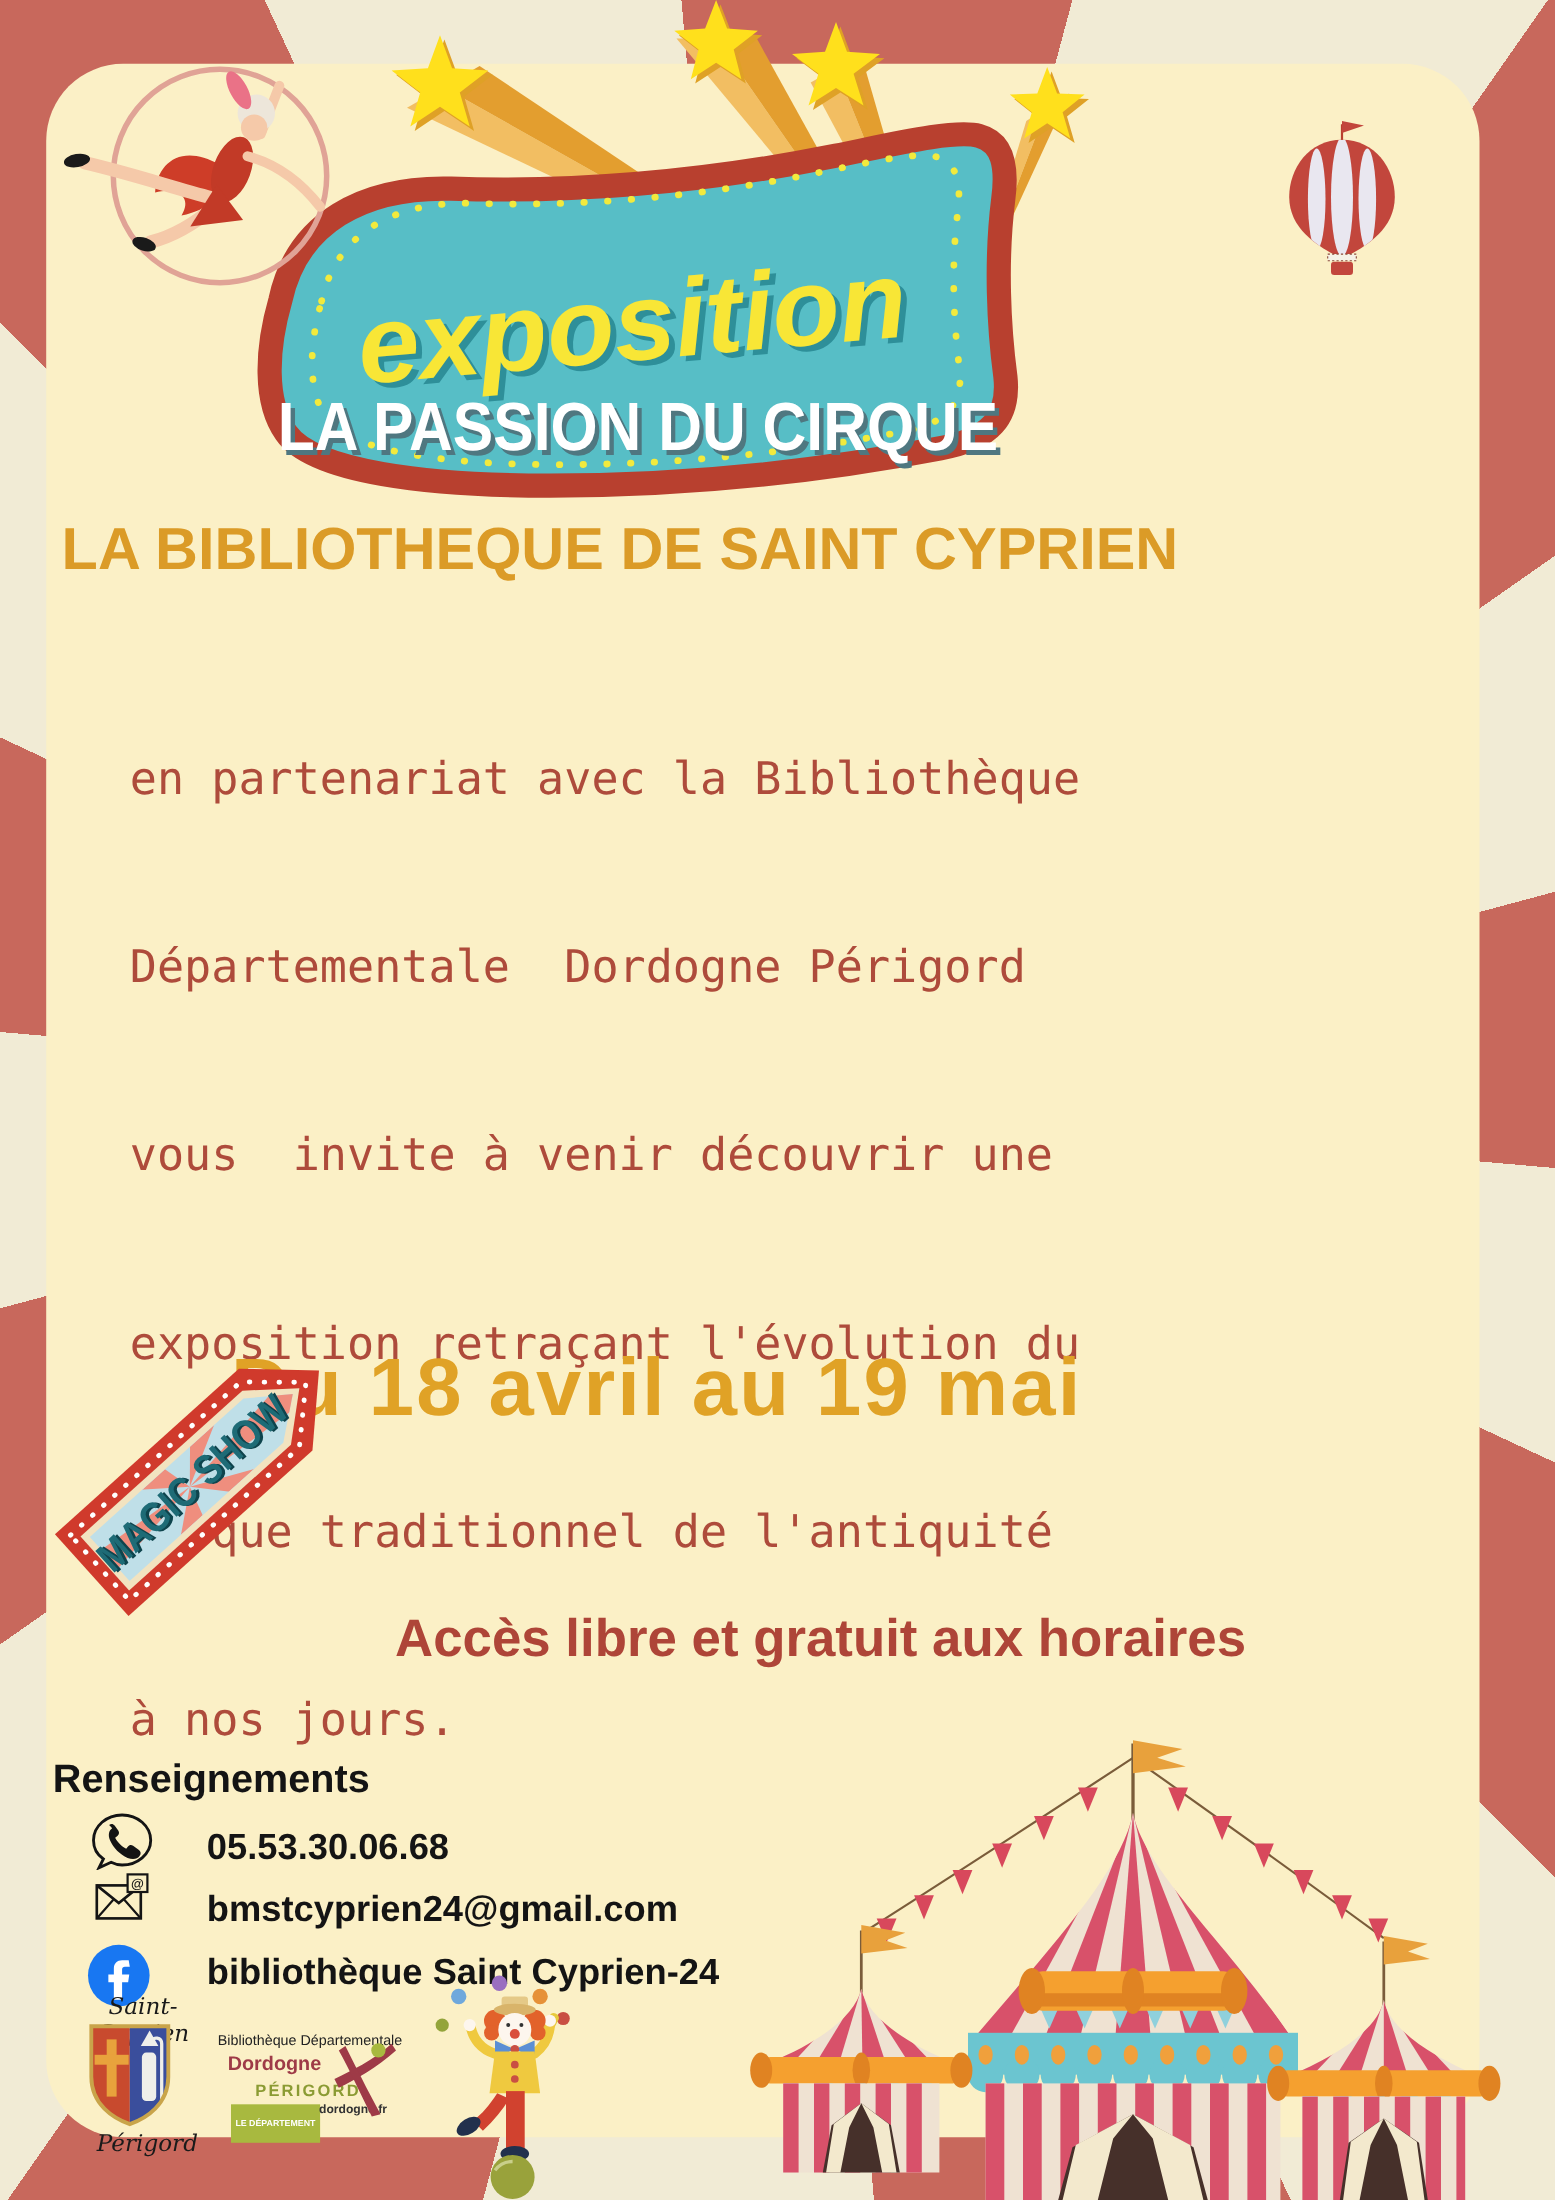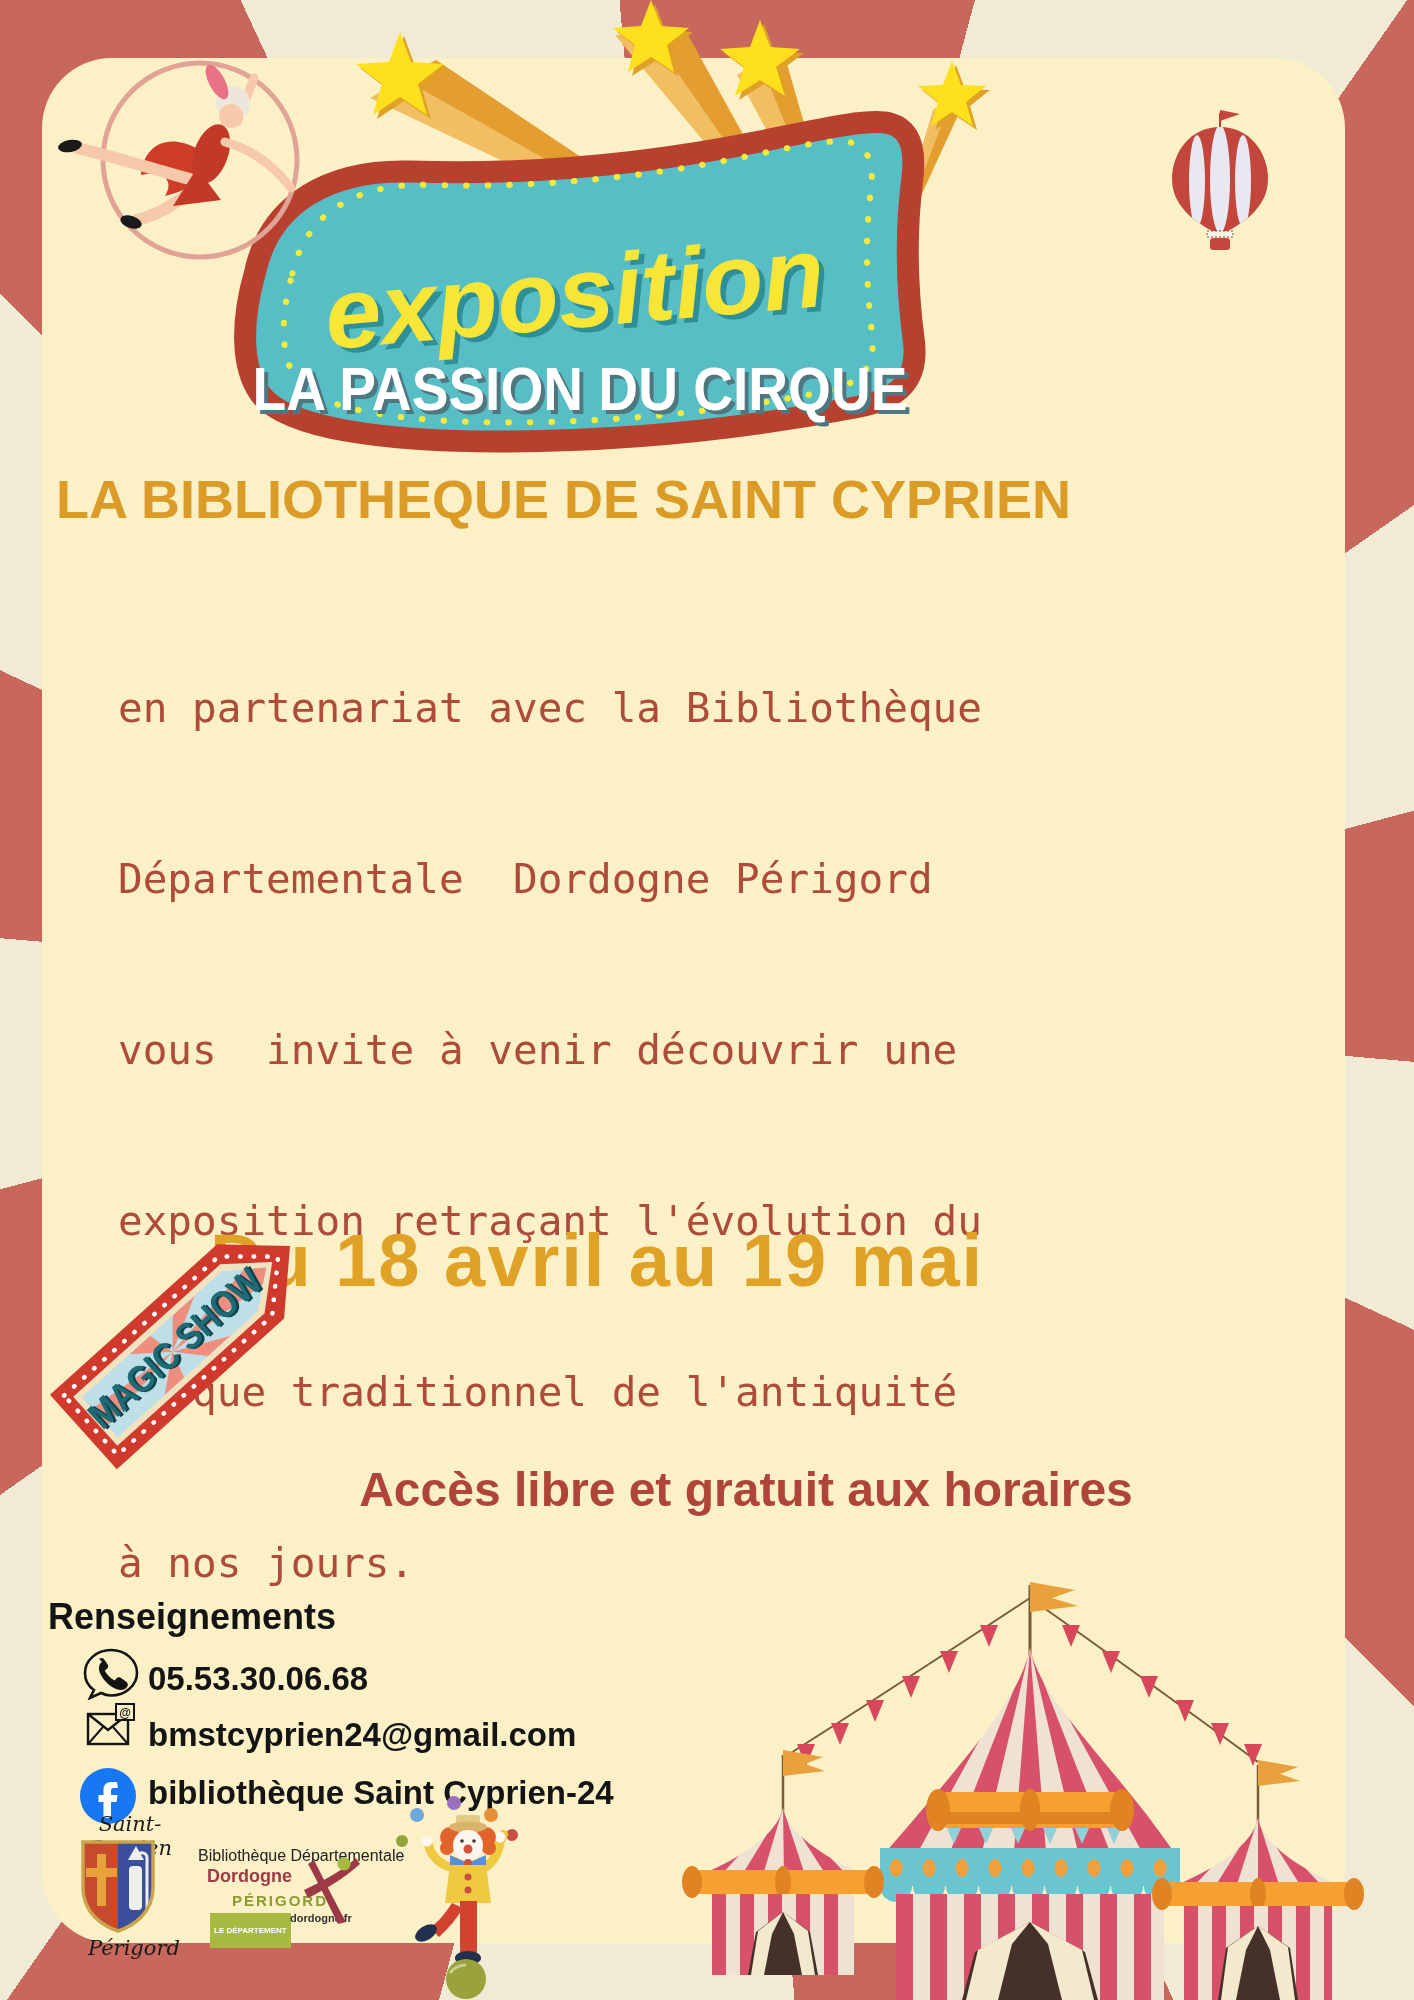--- a/index.html
+++ b/index.html
@@ -12,26 +12,26 @@
   .abs{position:absolute;}
   .headline{left:56px;top:468px;width:1280px;font-weight:bold;font-size:54px;
     letter-spacing:0px;color:#DB9B27;}
   .intro{left:118px;top:566px;font-family:"DejaVu Sans Mono",monospace;
     font-size:41px;line-height:57px;color:#AE4B3B;white-space:pre;}
   .date{left:210px;top:1218px;width:1180px;text-align:left;font-weight:bold;
     font-size:74px;letter-spacing:2px;color:#E0A226;}
   .access{left:246px;top:1452px;width:1000px;text-align:center;font-weight:bold;
     font-size:48px;line-height:76px;color:#AE4538;}
   .contact-h{left:48px;top:1596px;font-weight:bold;font-size:36px;color:#141414;}
-  .contact-line{font-weight:bold;font-size:33px;color:#141414;}
+  .contact-line{font-weight:bold;font-size:33px;color:#141414;margin-left:40px;}
   .sc-name{left:70px;top:1812px;width:120px;text-align:center;
     font-family:"DejaVu Serif",serif;font-style:italic;font-size:21px;color:#1a1a1a;}
   .sc-region{left:88px;top:1936px;font-family:"DejaVu Serif",serif;font-style:italic;
     font-size:21px;color:#1a1a1a;}
-  .bd-header{left:198px;top:1847px;font-size:16px;color:#222;}
+  .bd-header{left:198px;top:1847px;font-size:13px;color:#222;}
   .bd-name{left:207px;top:1866px;font-size:18px;font-weight:bold;color:#9E3A47;}
   .bd-region{left:232px;top:1892px;font-size:15px;font-weight:bold;
     letter-spacing:2px;color:#8B9B33;}
   .bd-badge{left:210px;top:1913px;background:#A8B93F;color:#fff;font-size:8px;
     font-weight:bold;padding:13px 4px;}
   .bd-site{left:290px;top:1912px;font-size:11px;font-weight:bold;color:#333;}
   svg text{font-family:"Liberation Sans",sans-serif;}
 </style>
 </head>
 <body>

